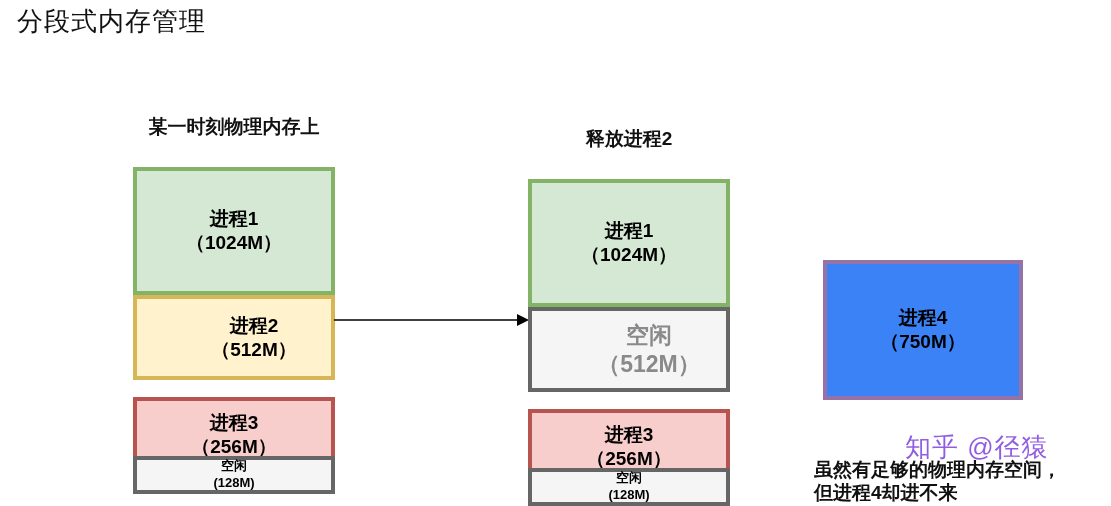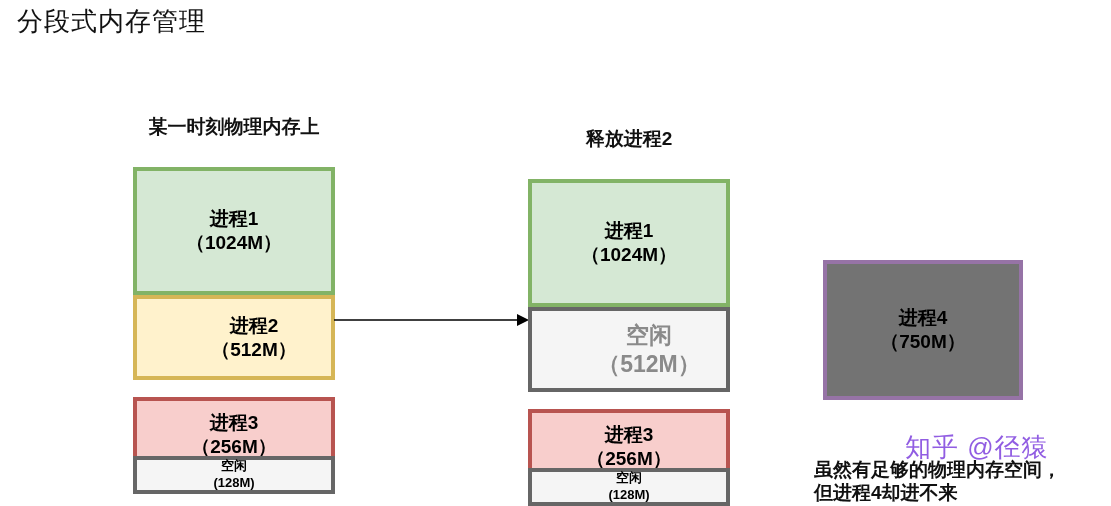--- a/index.html
+++ b/index.html
@@ -89,21 +89,21 @@
   <div class="abs seg seg-lg col1 s2" style="background: rgb(248, 206, 204); border-color: rgb(184, 84, 80); color: rgb(0, 0, 0);">
     <span>进程3</span>
     <span>（256M）</span>
   </div>
   <div class="abs seg seg-sm col1 s3" style="background: rgb(245, 245, 245); border-color: rgb(102, 102, 102); color: rgb(0, 0, 0);">
     <span>空闲</span>
     <span>(128M)</span>
   </div>
 </div>
 
-<div class="abs seg seg-lg float-box" style="background: #737373; border-color: rgb(150, 115, 166); color: rgb(0, 0, 0);">
+<div class="abs seg seg-lg float-box" style="background: #3b82f6; border-color: rgb(150, 115, 166); color: rgb(0, 0, 0);">
   <span>进程4</span>
   <span>（750M）</span>
 </div>
 
 <div class="abs watermark" style="color: #6d28d9;">
   <span>知乎 @径猿</span>
 </div>
 
 <div class="abs annotation">
   <div>虽然有足够的物理内存空间，</div>

